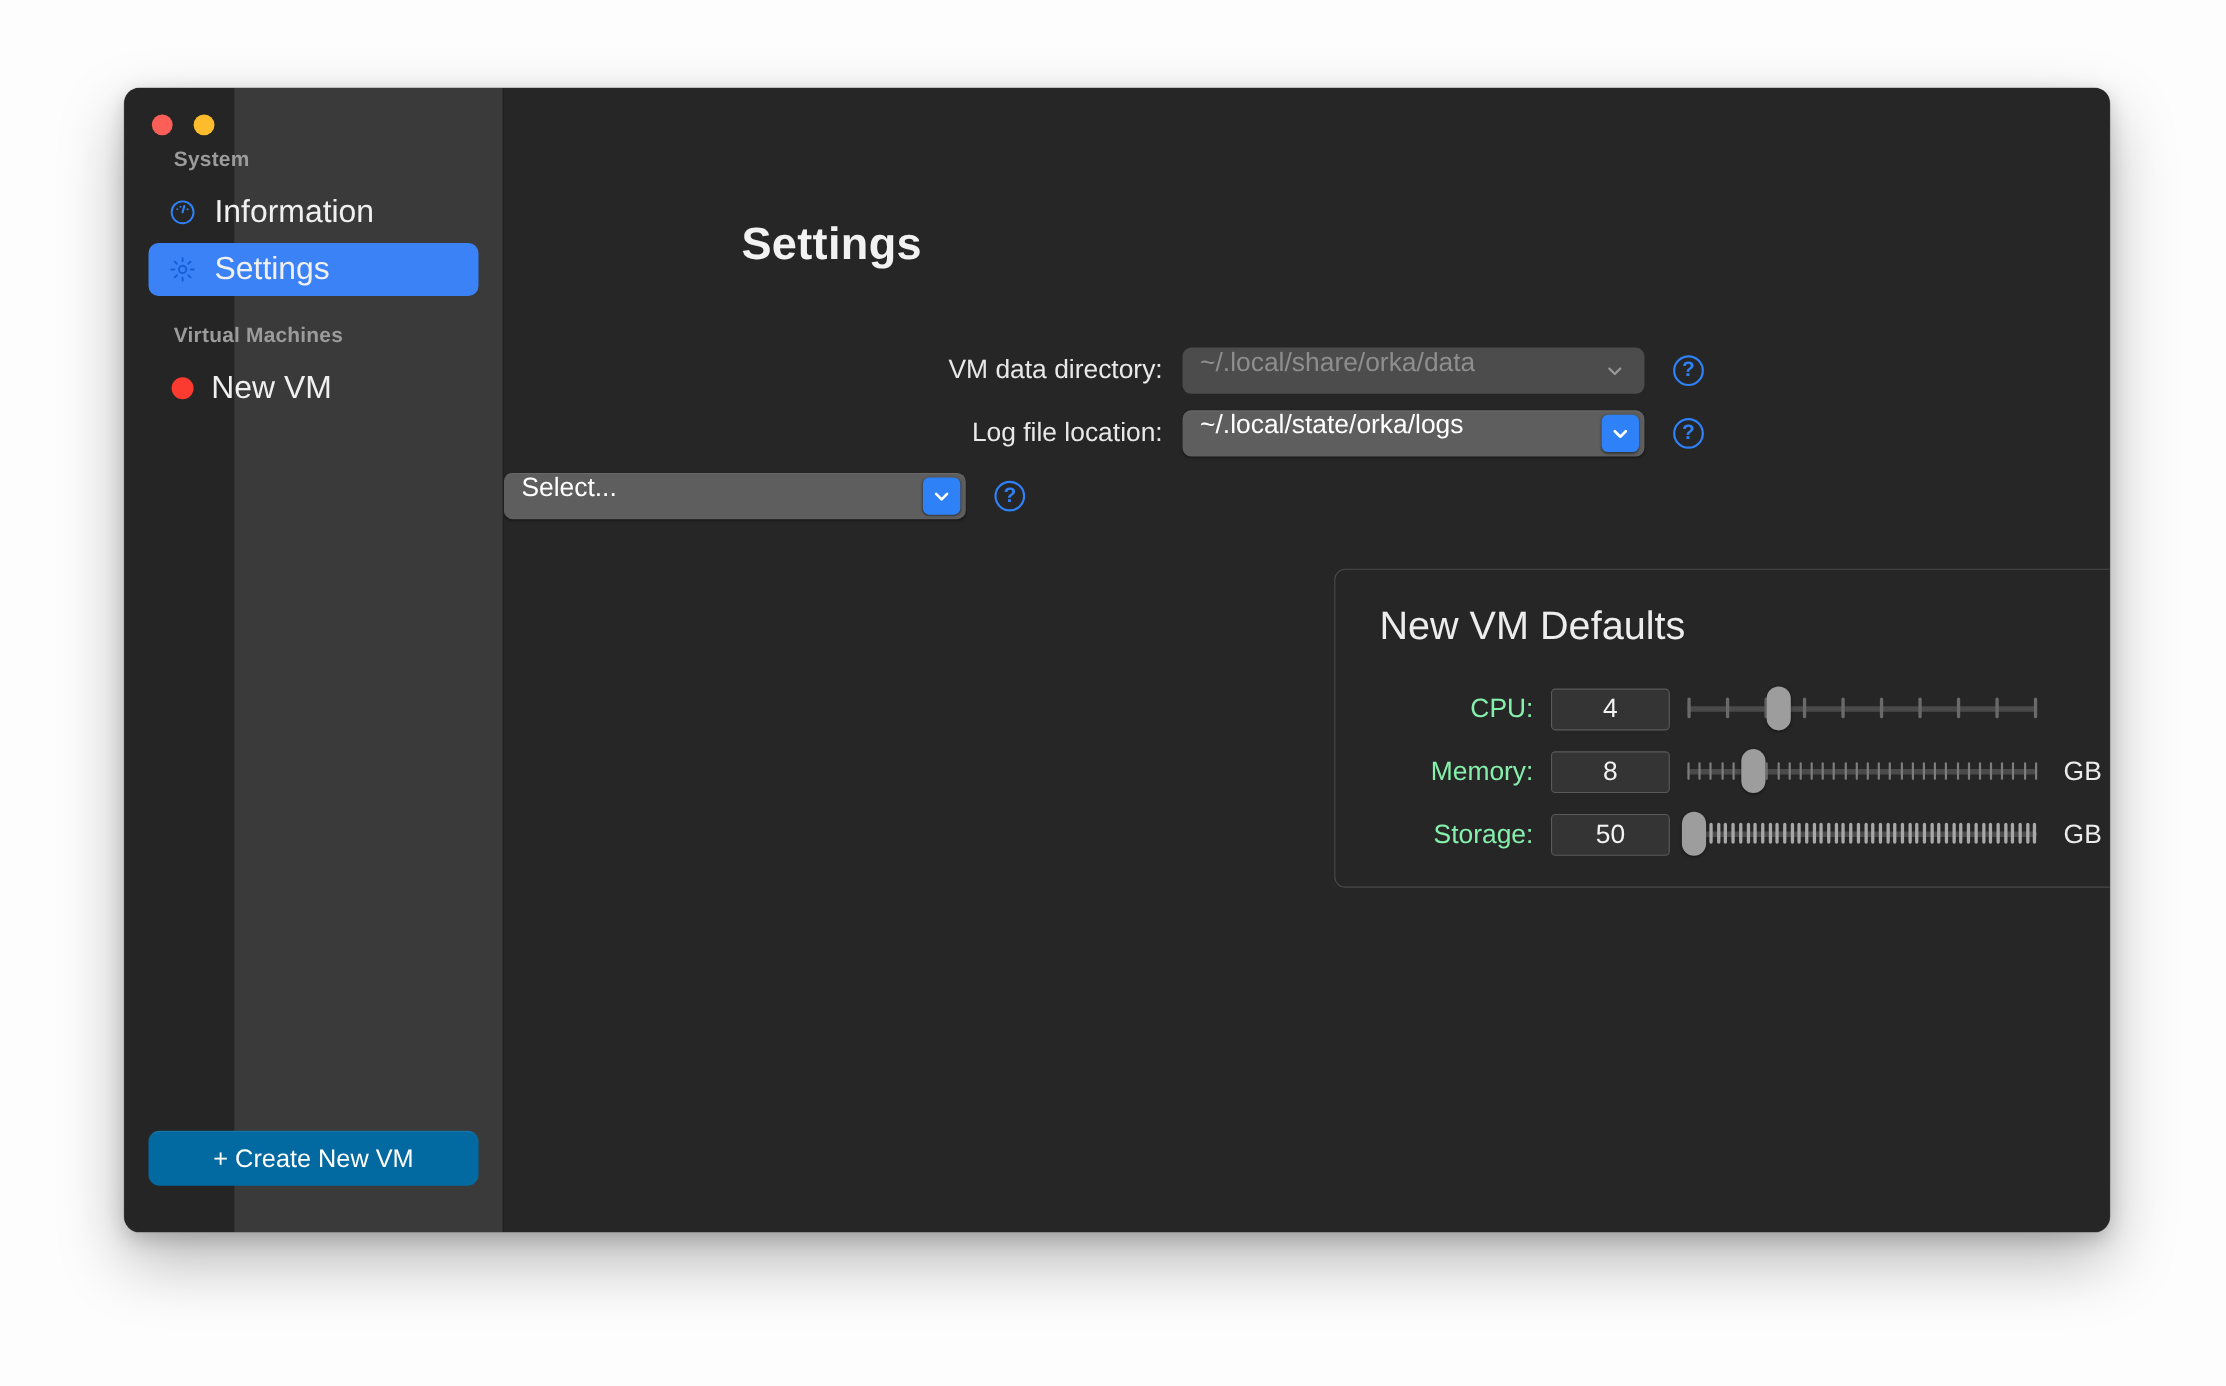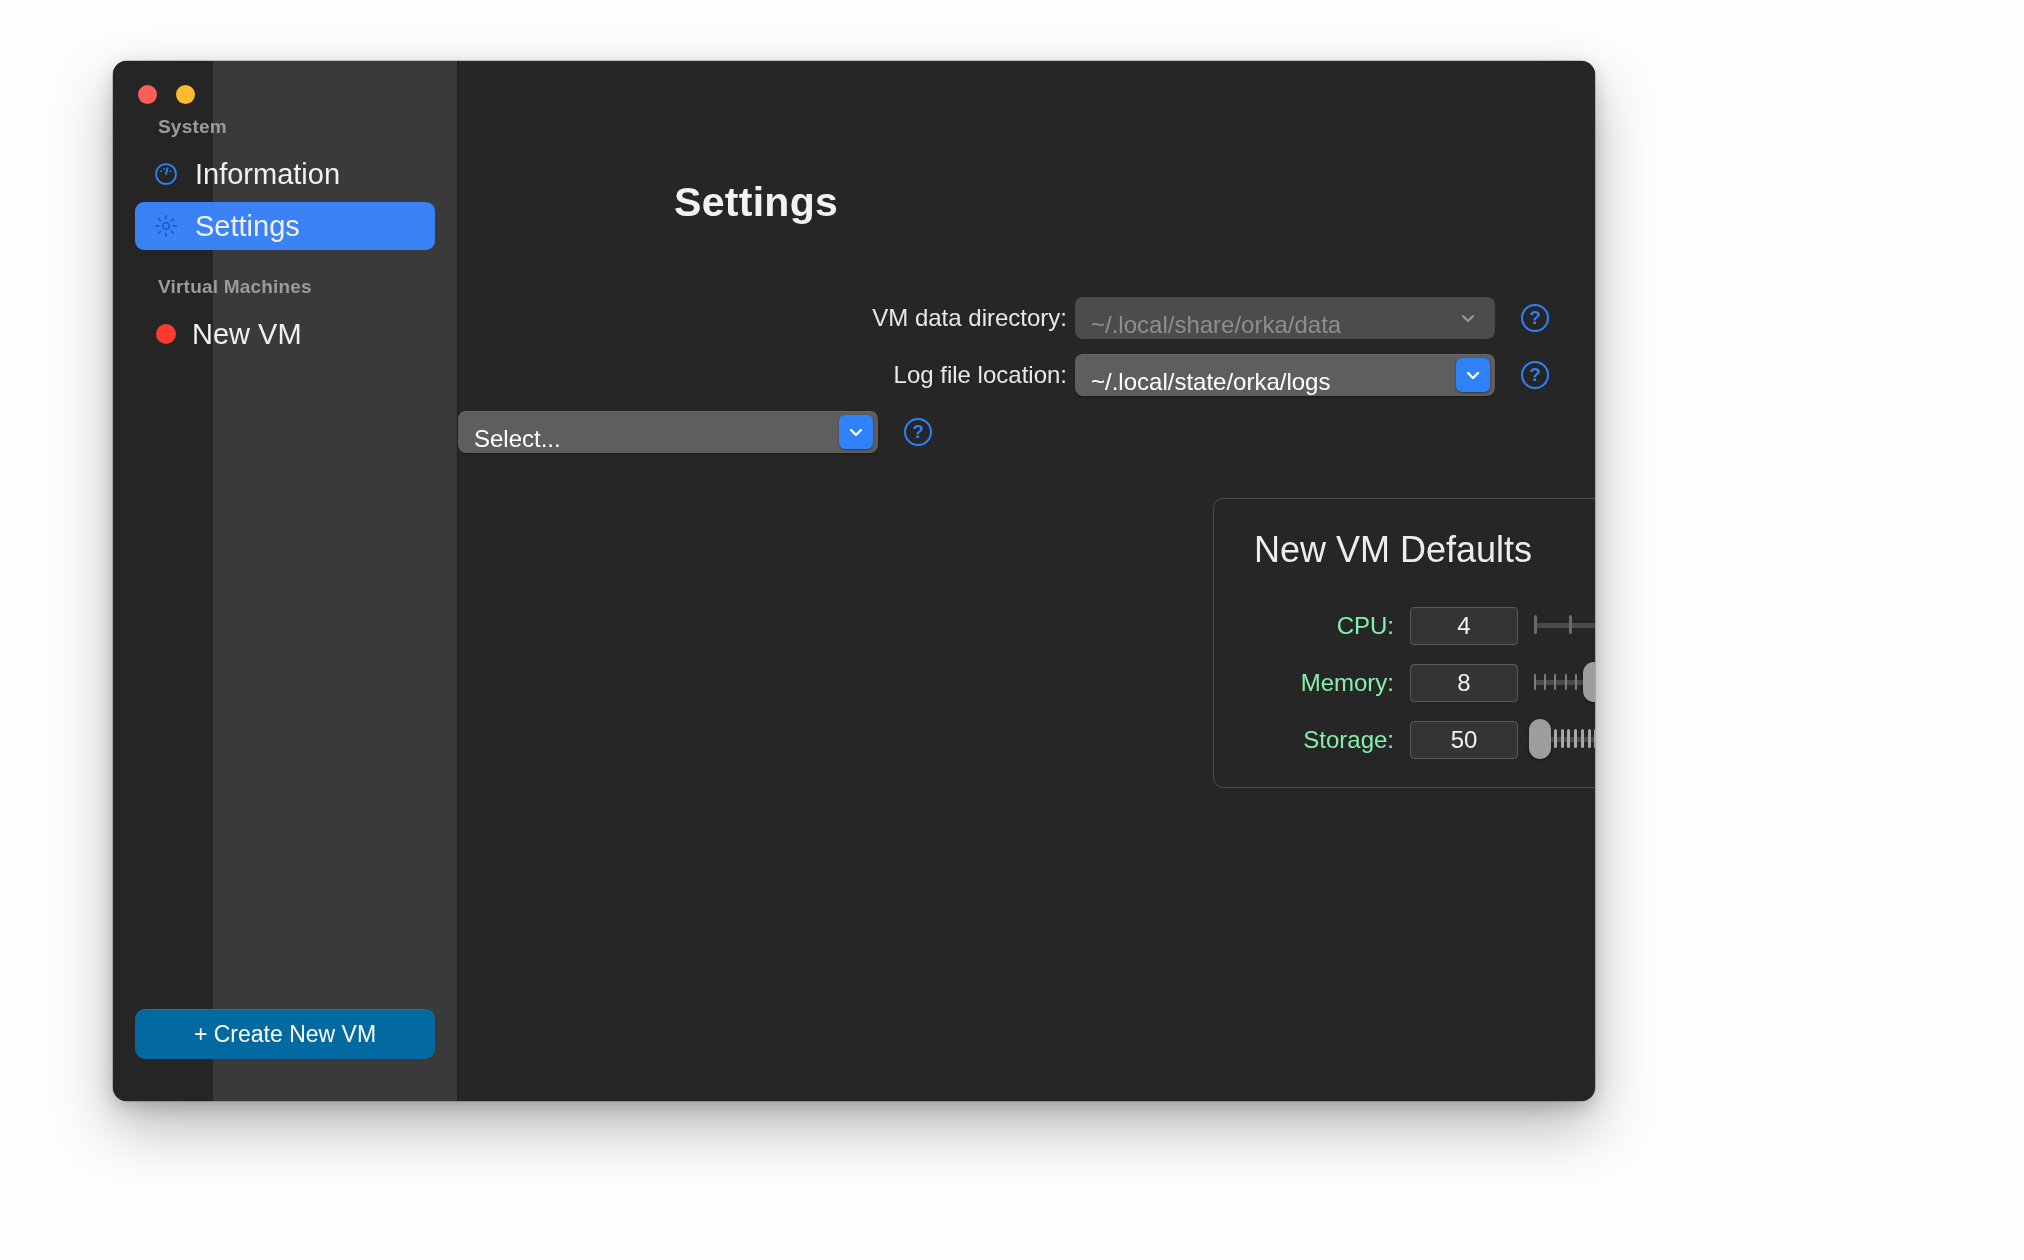--- a/index.html
+++ b/index.html
@@ -21,22 +21,22 @@
   .desktop {
     position: absolute;
     inset: 0;
     background: #fdfdfd;
   }
 
   
   .window {
     position: absolute;
     left: 113px;
-    top: 61px;
-    width: 1482px;
+    top: 80px;
+    width: 1805px;
     height: 1040px;
     border-radius: 14px;
     overflow: hidden;
     display: flex;
     box-shadow: 0 26px 60px rgba(0,0,0,0.28),
                 0 6px 18px rgba(0,0,0,0.18),
                 0 0 0 0.5px rgba(0,0,0,0.35);
     background: #2b2b2b;
   }
 
@@ -180,32 +180,32 @@
 
   .form-row {
     display: flex;
     align-items: center;
     height: 57px;
     margin-bottom: 0;
   }
   .form-row .row-label {
     width: 617px;
     text-align: right;
-    padding-right: 8px;
+    padding-right: 18px;
     font-size: 24px;
     color: #e8e8e8;
   }
 
   .popup {
     width: 420px;
     height: 42px;
     border-radius: 8px;
     background: #5e5e5e;
     display: flex;
-    align-items: flex-end;
+    align-items: flex-start;
     position: relative;
     box-shadow: 0 1px 2px rgba(0,0,0,0.35),
                 inset 0 1px 0 rgba(255,255,255,0.07);
     cursor: default;
   }
   .popup .popup-text {
     padding-left: 16px;
     font-size: 24px;
     color: #ffffff;
     white-space: nowrap;

